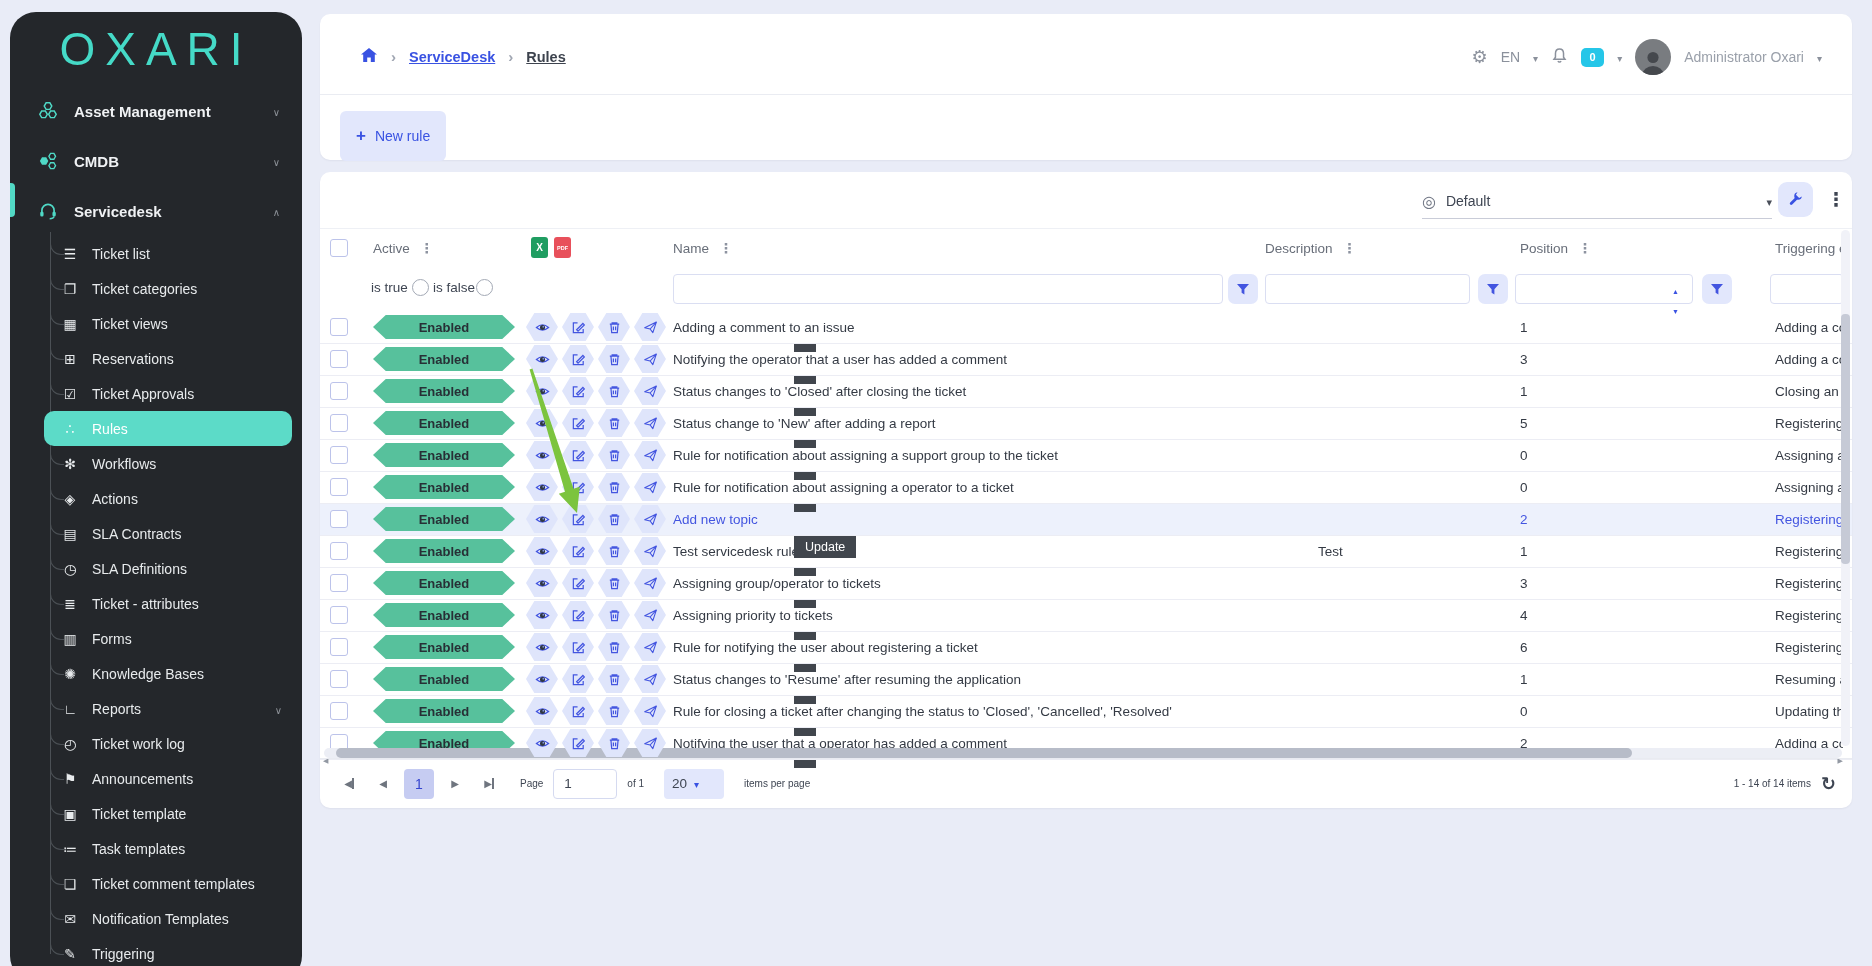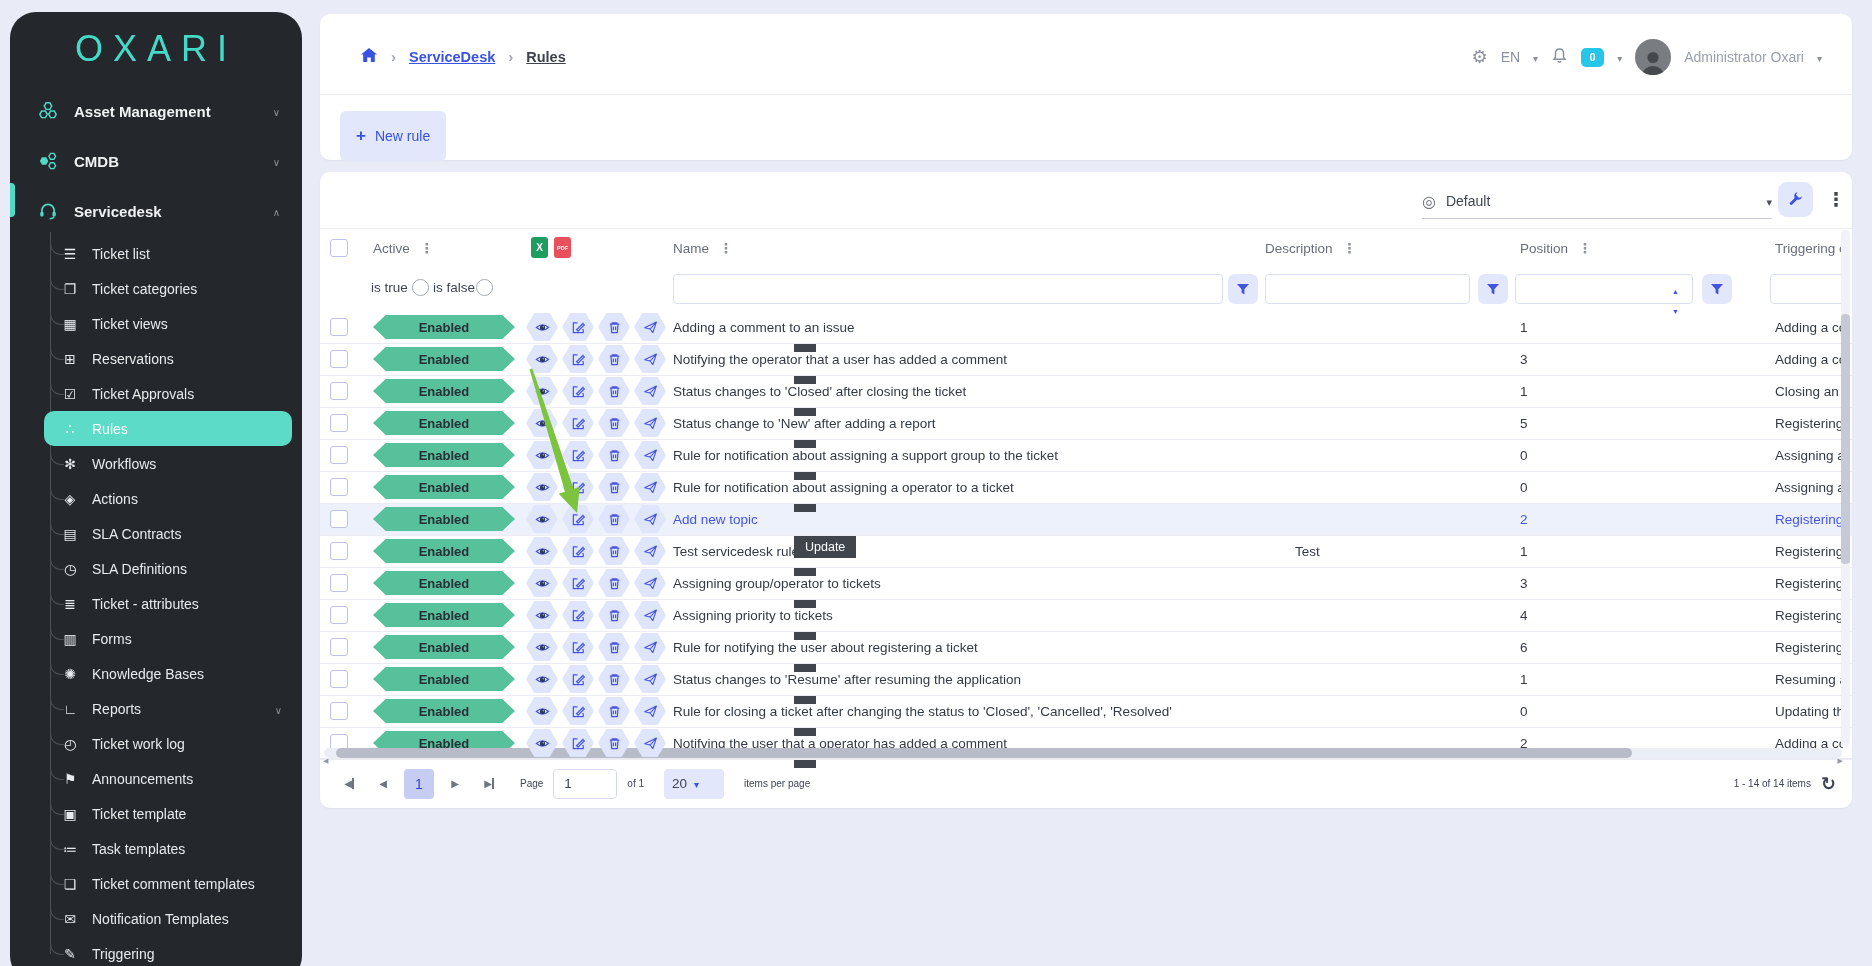--- a/index.html
+++ b/index.html
@@ -2,21 +2,21 @@
 <html><head>
 <meta charset="utf-8">
 <style>
   html,body{margin:0;padding:0;}
   .app{position:relative;width:1872px;height:966px;background:#e9ecf7;overflow:hidden;
        font-family:"Liberation Sans","DejaVu Sans",sans-serif;color:#343a44;}
   
   .sidebar{position:absolute;left:10px;top:12px;width:292px;height:970px;background:#24272b;
            border-radius:26px;overflow:hidden;}
   .logo{height:74px;display:flex;align-items:center;justify-content:center;
-        color:#45dac7;font-size:36px;letter-spacing:10px;font-weight:500;}
+        color:#45dac7;font-size:46px;letter-spacing:10px;font-weight:500;}
   .nav-item{height:50px;display:flex;align-items:center;padding:0 22px 0 26px;cursor:pointer;}
   .nav-icon{width:24px;height:20px;display:flex;align-items:center;justify-content:center;margin-right:14px;}
   .nav-label{color:#f0f2f4;font-size:15px;font-weight:700;flex:1;}
   .chev-down::after{content:"∨";color:#8d9298;font-size:10px;}
   .chev-up::after{content:"∧";color:#8d9298;font-size:10px;}
   .active-bar{position:absolute;left:0;top:171px;width:5px;height:34px;border-radius:0 4px 4px 0;background:#52d9c5;}
   .submenu{position:relative;}
   .tree-line{position:absolute;left:40px;top:0;width:1px;height:718px;background:#4b5055;}
   .sub-item{position:relative;height:35px;display:flex;align-items:center;padding-left:50px;cursor:pointer;}
   .sub-item::before{content:"";position:absolute;left:40px;top:-4px;width:13px;height:22px;
@@ -89,21 +89,21 @@
   .rows{position:absolute;top:140px;left:0;right:0;}
   .trow{position:relative;height:31px;border-bottom:1px solid #ecedf4;cursor:pointer;}
   .trow .cb{position:absolute;left:10px;top:6px;}
   .badge{position:absolute;left:53px;top:3px;width:142px;height:24px;background:#57c19c;display:flex;
       align-items:center;justify-content:center;
       clip-path:polygon(9% 0,91% 0,100% 50%,91% 100%,9% 100%,0 50%);}
   .badge i{font-style:normal;font-size:13px;font-weight:700;color:#273036;}
   .cell{position:absolute;top:0;height:31px;display:flex;align-items:center;font-size:13.5px;color:#343a44;
       white-space:nowrap;}
   .cell.name{left:353px;}
-  .cell.desc{left:975px;}
+  .cell.desc{left:998px;}
   .cell.pos{left:1200px;}
   .cell.trig{left:1455px;width:68px;overflow:hidden;}
   .trow.hovered{background:#edf1fc;}
   .trow.hovered .cell{color:#4355e0;}
   .row-actions{position:absolute;left:206px;top:1px;display:flex;gap:4px;z-index:4;}
   .hexbtn{width:32px;height:28px;background:#dfe5fb;display:flex;align-items:center;justify-content:center;
       clip-path:polygon(26% 0,74% 0,100% 50%,74% 100%,26% 100%,0 50%);cursor:pointer;}
   .tooltip{position:absolute;left:268px;top:31px;background:#41464d;color:#fff;font-size:12.5px;
       padding:4px 11px;z-index:5;white-space:nowrap;}
   .arrow-svg{position:absolute;left:200px;top:190px;z-index:6;pointer-events:none;}

